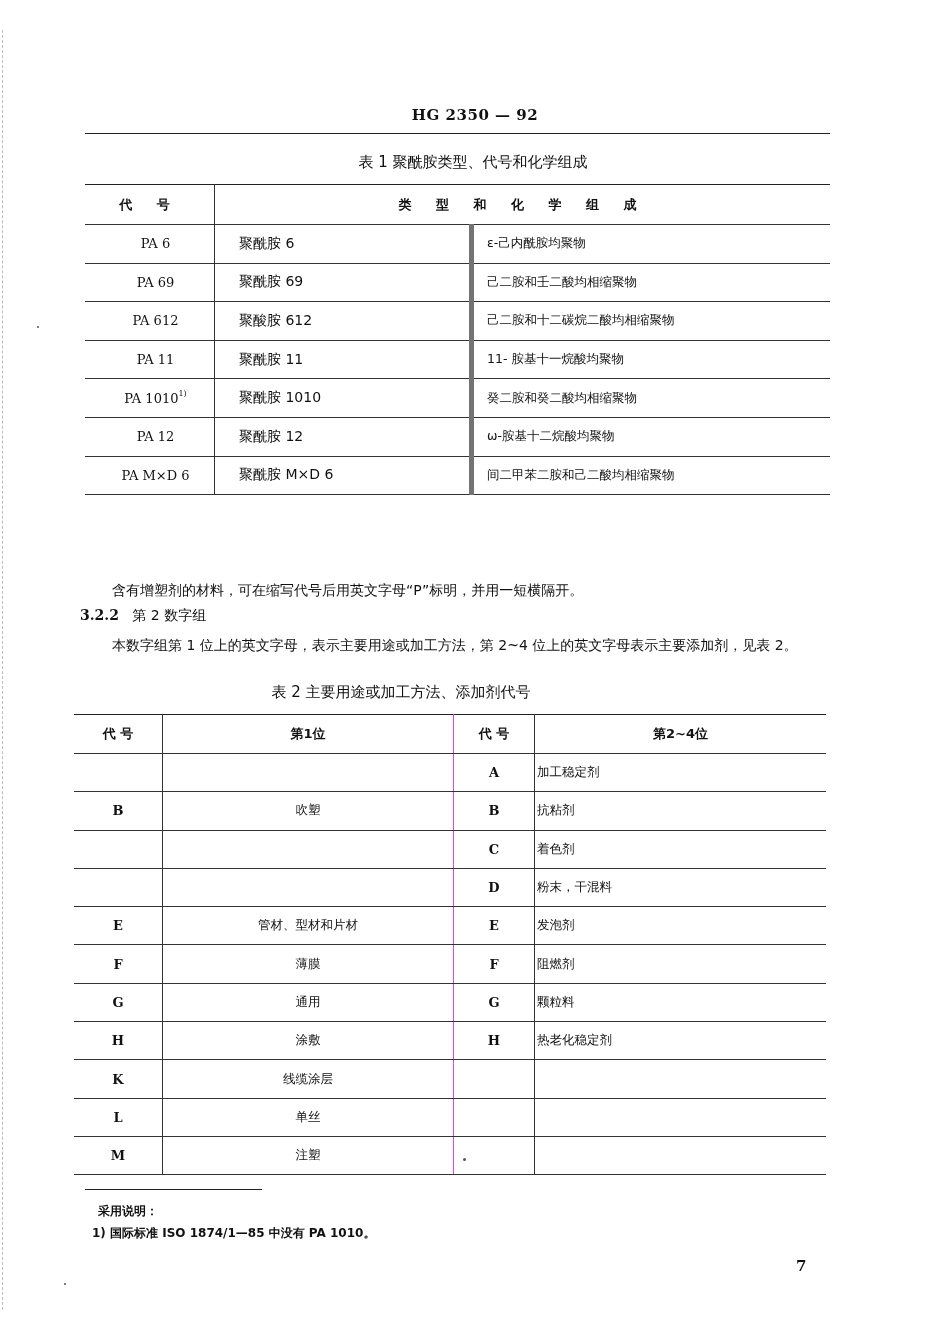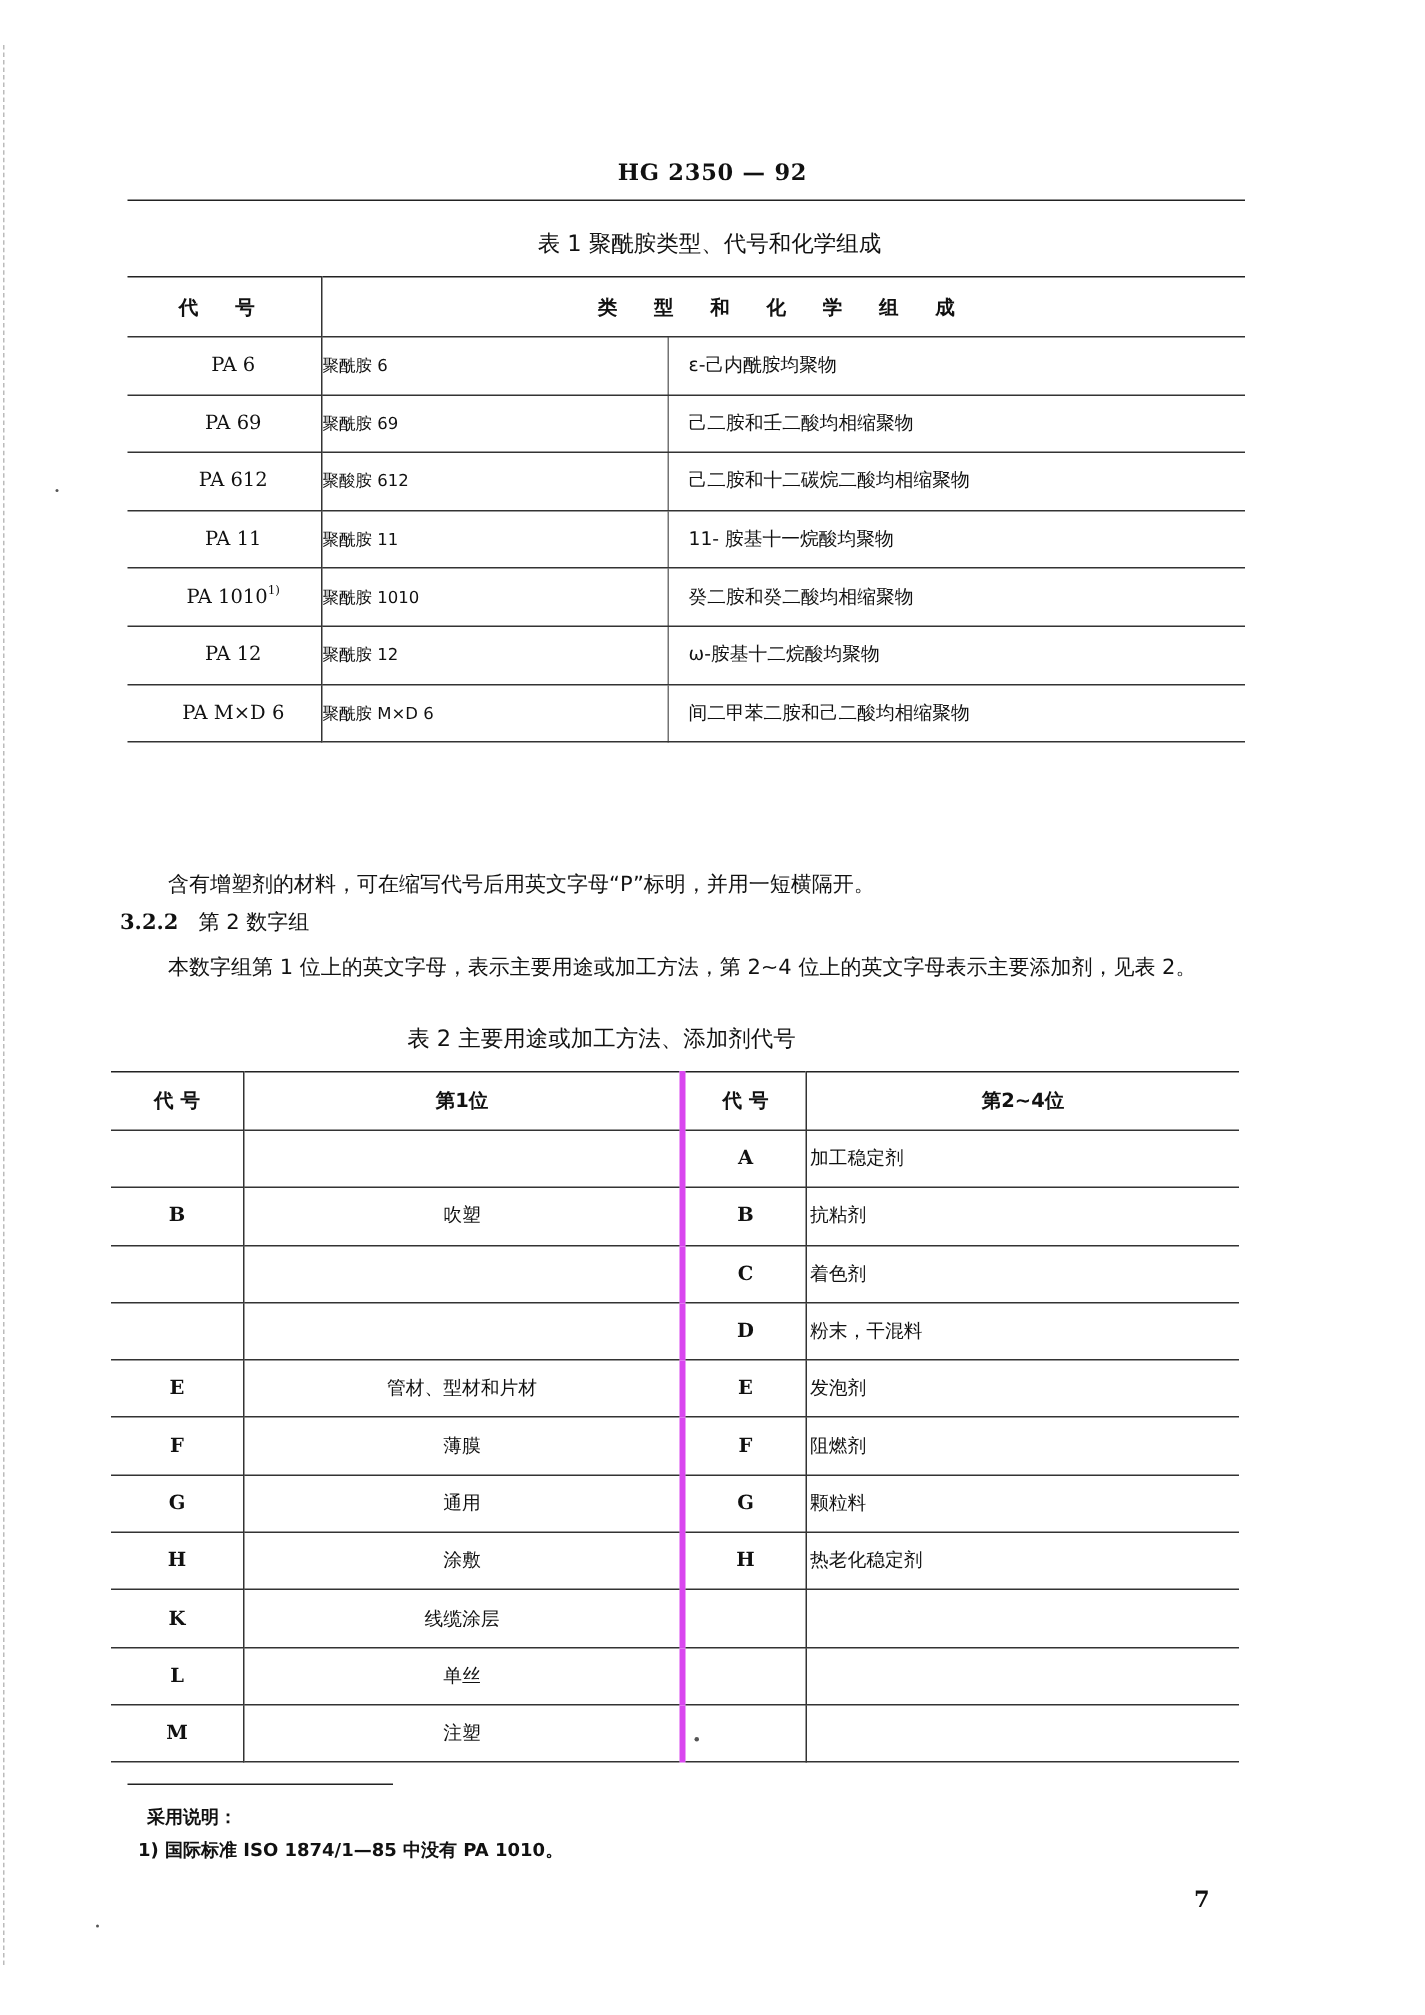--- a/index.html
+++ b/index.html
@@ -14,31 +14,31 @@
   .caption { text-align:center; font-size:15px; font-family:"DejaVu Sans", sans-serif; }
   table { border-collapse:collapse; position:absolute; font-size:13px; }
   td, th { padding:0; font-weight:normal; }
   
   #t1 { left:85px; top:184px; width:745px; border-top:1.5px solid #222; border-bottom:1.5px solid #222; }
   #t1 tr { height:38.6px; }
   #t1 td, #t1 th { border-bottom:1px solid #333; }
   #t1 th { height:39px; font-family:"DejaVu Sans", sans-serif; font-size:13px; font-weight:bold; letter-spacing:10px; }
   #t1 .c1 { width:117px; border-right:1px solid #333; padding-left:12px; text-align:center; }
   #t1 th.c1 { text-align:center; padding-left:0; }
-  #t1 .c2 { width:230px; border-right:1px solid #737373; padding-left:0; font-family:"DejaVu Sans", sans-serif; font-size:11px; }
+  #t1 .c2 { width:230px; border-right:5px solid #737373; padding-left:24px; font-family:"DejaVu Sans", sans-serif; font-size:14px; }
   #t1 .c3 { padding-left:13px; font-family:"DejaVu Sans", sans-serif; font-size:12.5px;margin-left:20px; }
   sup { font-size:8px; vertical-align:top; position:relative; top:-2px; }
   .para { font-family:"DejaVu Sans", sans-serif; font-size:14px; line-height:24px; }
   
   #t2 { left:74px; top:714px; width:752px; border-top:1.5px solid #222; border-bottom:1.5px solid #222; }
   #t2 tr { height:38.3px; }
   #t2 td { border-bottom:1px solid #333; text-align:center; }
   #t2 .hdr td { height:38px; font-family:"DejaVu Sans", sans-serif; font-weight:bold; font-size:13px; }
   #t2 .d1 { width:88px; border-right:1px solid #333; font-weight:bold; }
-  #t2 .d2 { width:290px; border-right:4px solid #d946ef; font-family:"DejaVu Sans", sans-serif; font-size:12.5px;border-radius:10px; }
+  #t2 .d2 { width:290px; border-right:1px solid #d946ef; font-family:"DejaVu Sans", sans-serif; font-size:12.5px;border-radius:10px; }
   #t2 .d3 { width:80px; border-right:1px solid #333; font-weight:bold; }
   #t2 .d4 { text-align:left; padding-left:2px; font-family:"DejaVu Sans", sans-serif; font-size:12.5px; }
   #t2 .hdr .d4 { text-align:center; padding-left:0; }
   .foot-rule { left:85px; top:1189px; width:177px; border-top:1.5px solid #222; }
   .foot { font-family:"DejaVu Sans", sans-serif; font-size:12px; font-weight:bold; }
   .pagenum { left:796px; top:1257px; font-size:15px; font-weight:bold; }
   .specks { position:absolute; background:#555; border-radius:50%; }
 </style>
 </head>
 <body>

